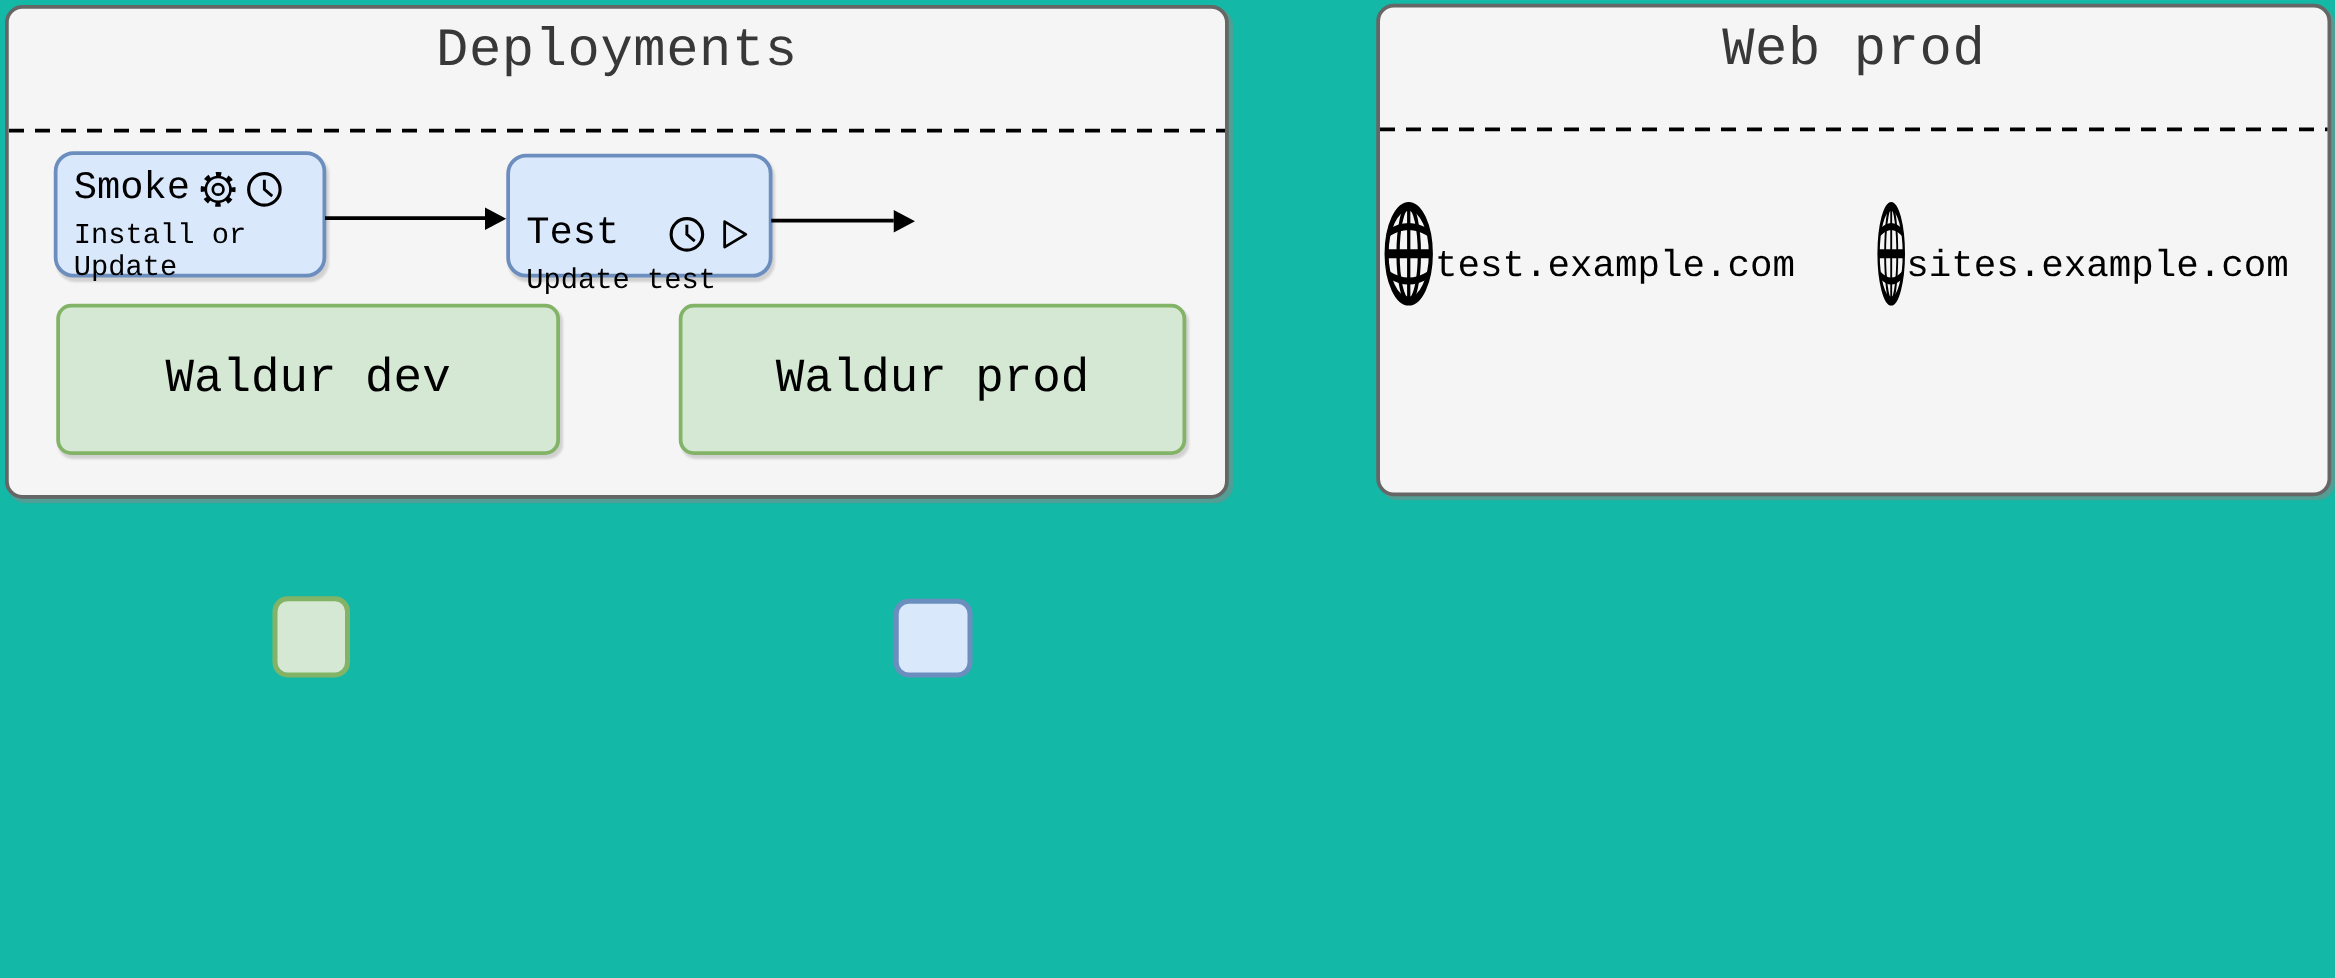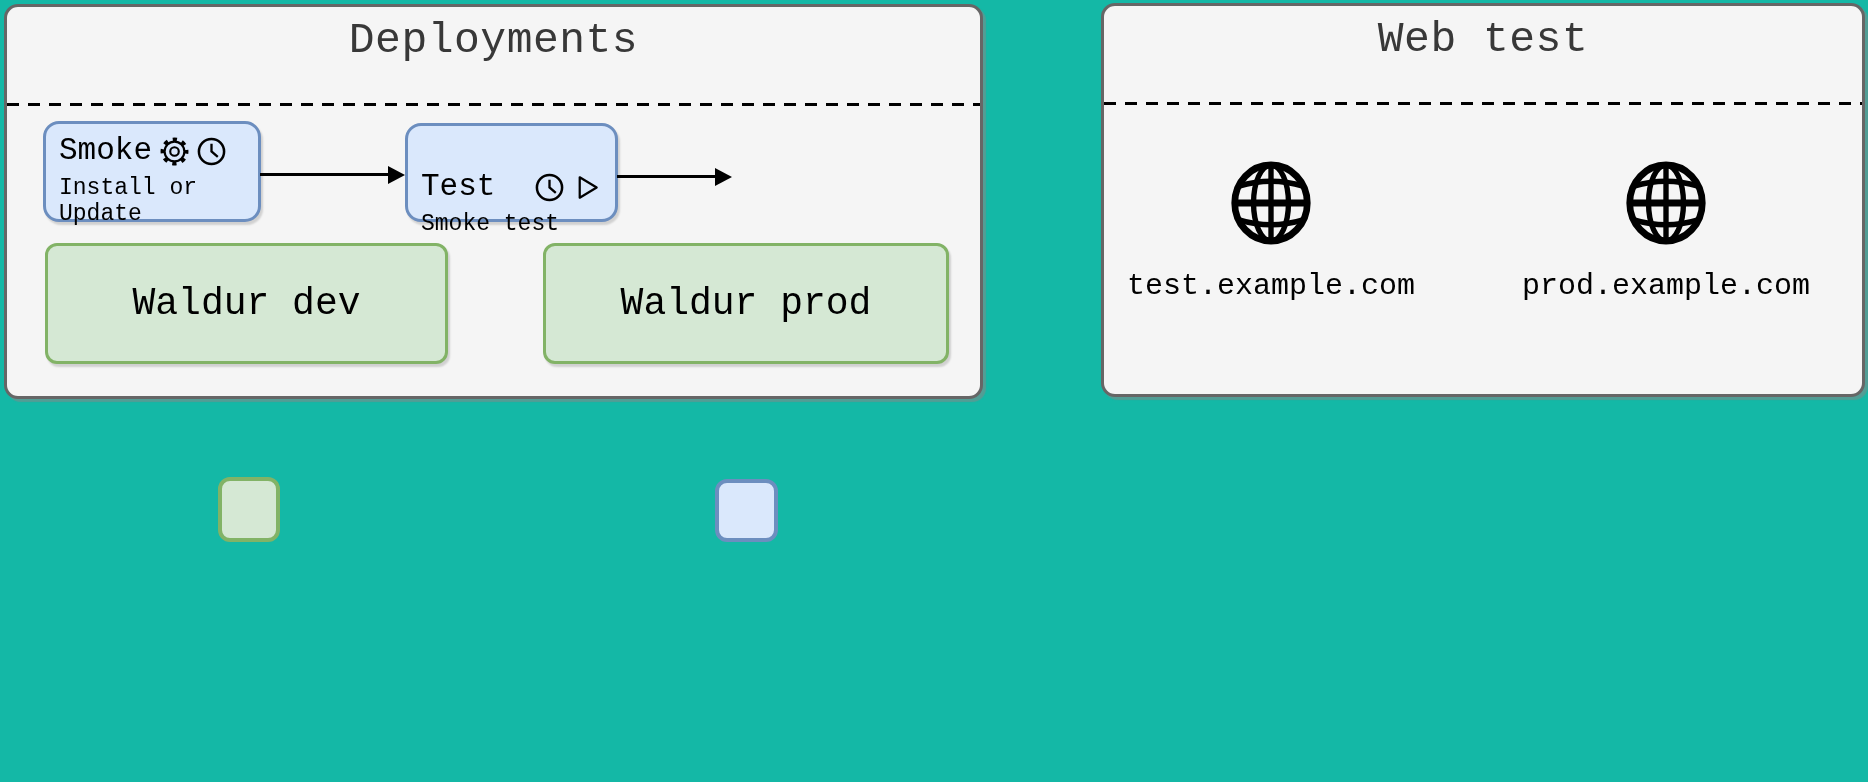--- a/index.html
+++ b/index.html
@@ -49,21 +49,21 @@
   #arrow-2 { left:610px; top:168px; width:98px; }
 
   .env-box {
     position:absolute; background:#d5e8d4; border:3px solid #82b366; border-radius:12px;
     display:flex; align-items:center; justify-content:center;
     font-size:38px; color:#000; box-shadow:2px 3px 2px rgba(0,0,0,0.15);
   }
   #env-dev  { left:38px;  top:236px; width:403px; height:121px; }
   #env-prod { left:536px; top:236px; width:406px; height:121px;align-items:center; }
 
-  .site { position:absolute; width:330px; display:flex; flex-direction:column; align-items:center; }
+  .site { position:absolute; width:330px; display:flex; flex-direction:row; align-items:center; }
   #site-test { left:2px;   top:152px; }
   #site-prod { left:397px; top:152px; }
   .globe { width:86px; height:90px; display:block; }
   .site-label { margin-top:21px; font-size:30px; color:#000; white-space:nowrap; }
 
   .legend-swatch { position:absolute; border-radius:12px; }
   #legend-env  { left:218px; top:477px; width:62px; height:65px; background:#d5e8d4; border:4px solid #82b366; }
   #legend-step { left:715px; top:479px; width:63px; height:63px; background:#dae8fc; border:4px solid #6c8ebf; }
 </style>
 </head>
@@ -101,36 +101,36 @@
         <span class="step-icons">
           <svg class="icon" viewBox="0 0 32 32">
             <circle cx="16" cy="16" r="13" fill="none" stroke="#000" stroke-width="2.6"></circle>
             <path d="M16 8 L16 16 L22.5 21.5" fill="none" stroke="#000" stroke-width="2.4"></path>
           </svg>
           <svg class="icon" viewBox="0 0 32 32">
             <path d="M9 5.5 L26.5 16 L9 26.5 Z" fill="none" stroke="#000" stroke-width="2.3" stroke-linejoin="round"></path>
           </svg>
         </span>
       </div>
-      <div class="step-subtitle">Smoke test</div>
+      <div class="step-subtitle">Update test</div>
     </div>
 
     <div class="arrow" id="arrow-2"></div>
 
 
     <div class="env-box" id="env-dev">
       <span>Waldur dev</span>
     </div>
     <div class="env-box" id="env-prod">
       <span>Waldur prod</span>
     </div>
   </section>
 
   <section class="panel" id="panel-websites">
-    <div class="panel-title">Web test</div>
+    <div class="panel-title">Web prod</div>
     <div class="dashed-sep"></div>
 
     <div class="site" id="site-test">
       <svg class="globe" viewBox="0 0 64 64" preserveAspectRatio="none">
         <circle cx="32" cy="32" r="27" fill="none" stroke="#000" stroke-width="5"></circle>
         <ellipse cx="32" cy="32" rx="13" ry="27" fill="none" stroke="#000" stroke-width="4"></ellipse>
         <line x1="32" y1="5" x2="32" y2="59" stroke="#000" stroke-width="4"></line>
         <line x1="5" y1="32" x2="59" y2="32" stroke="#000" stroke-width="5"></line>
         <path d="M8.2 20 Q32 13 55.8 20" fill="none" stroke="#000" stroke-width="4"></path>
         <path d="M8.2 44 Q32 51 55.8 44" fill="none" stroke="#000" stroke-width="4"></path>
@@ -140,20 +140,20 @@
 
     <div class="site" id="site-prod">
       <svg class="globe" viewBox="0 0 64 64" preserveAspectRatio="none">
         <circle cx="32" cy="32" r="27" fill="none" stroke="#000" stroke-width="5"></circle>
         <ellipse cx="32" cy="32" rx="13" ry="27" fill="none" stroke="#000" stroke-width="4"></ellipse>
         <line x1="32" y1="5" x2="32" y2="59" stroke="#000" stroke-width="4"></line>
         <line x1="5" y1="32" x2="59" y2="32" stroke="#000" stroke-width="5"></line>
         <path d="M8.2 20 Q32 13 55.8 20" fill="none" stroke="#000" stroke-width="4"></path>
         <path d="M8.2 44 Q32 51 55.8 44" fill="none" stroke="#000" stroke-width="4"></path>
       </svg>
-      <div class="site-label">prod.example.com</div>
+      <div class="site-label">sites.example.com</div>
     </div>
   </section>
 
   <div class="legend-swatch" id="legend-env"></div>
   <div class="legend-swatch" id="legend-step"></div>
 
 </div>
 
 </body></html>

